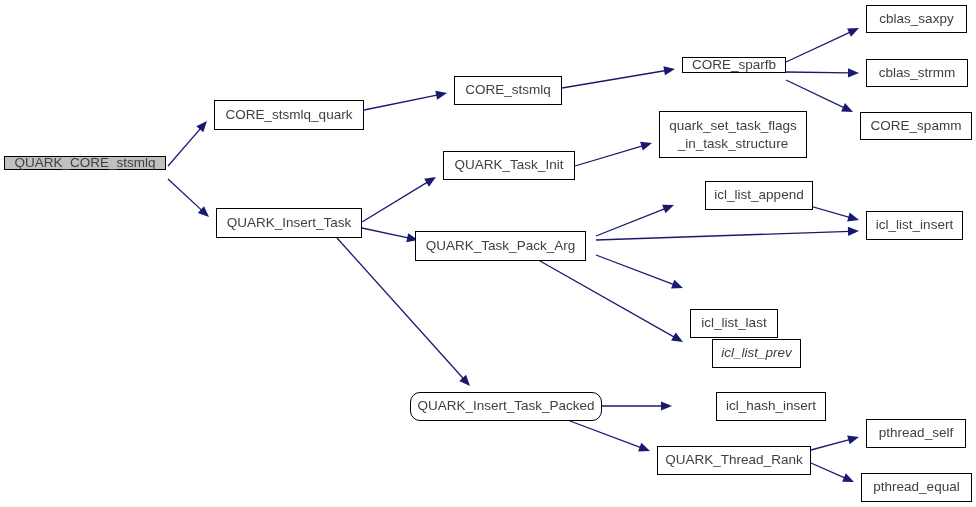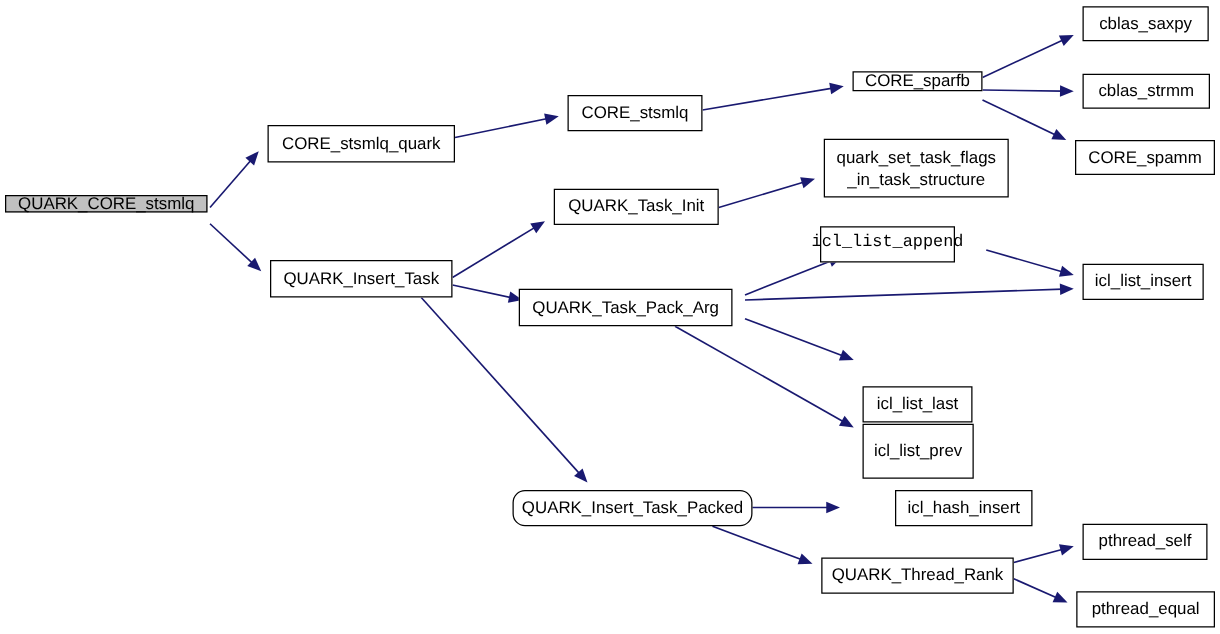--- a/index.html
+++ b/index.html
@@ -24,21 +24,21 @@
     top: 0;
     width: 976px;
     height: 507px;
     pointer-events: none;
   }
   .node {
     position: absolute;
     box-sizing: border-box;
     border: 1px solid #000000;
     background: #ffffff;
-    color: #000000;
+    color: #404040;
     display: flex;
     align-items: center;
     justify-content: center;
     text-align: center;
     font-family: "Liberation Sans", sans-serif;
     font-size: 13.5px;
     line-height: 1.08;
     white-space: pre;
     letter-spacing: 0px;
     z-index: 2;
@@ -142,23 +142,23 @@
       <div class="node highlight" style="left: 4px; top: 156px; width: 162px; height: 14px;"><span>QUARK_CORE_stsmlq</span></div>
       <div class="node" style="left: 214px; top: 100px; width: 150px; height: 30px;"><span>CORE_stsmlq_quark</span></div>
       <div class="node" style="left: 216px; top: 208px; width: 146px; height: 30px;"><span>QUARK_Insert_Task</span></div>
       <div class="node" style="left: 454px; top: 76px; width: 108px; height: 29px;"><span>CORE_stsmlq</span></div>
       <div class="node" style="left: 443px; top: 151px; width: 132px; height: 29px;"><span>QUARK_Task_Init</span></div>
       <div class="node" style="left: 415px; top: 231px; width: 171px; height: 30px;"><span>QUARK_Task_Pack_Arg</span></div>
       <div class="node" style="left: 410px; top: 392px; width: 192px; height: 29px; border-radius: 10px;"><span>QUARK_Insert_Task_Packed</span></div>
       <div class="node" style="left: 682px; top: 57px; width: 104px; height: 16px;"><span>CORE_sparfb</span></div>
       <div class="node two-line" style="left: 659px; top: 111px; width: 148px; height: 47px;"><span>quark_set_task_flags
 _in_task_structure</span></div>
-      <div class="node" style="left: 656px; top: 181px; width: 108px; height: 29px; font-family: Liberation Mono, monospace;"><span>icl_list_append</span></div>
+      <div class="node" style="left: 705px; top: 181px; width: 108px; height: 29px;"><span>icl_list_append</span></div>
       <div class="node" style="left: 690px; top: 285px; width: 88px; height: 29px; margin-top: 24px;"><span>icl_list_last</span></div>
-      <div class="node" style="left: 690px; top: 339px; width: 89px; height: 44px;"><span>icl_list_prev</span></div>
+      <div class="node" style="left: 712px; top: 339px; width: 89px; height: 29px; font-style: italic;"><span>icl_list_prev</span></div>
       <div class="node" style="left: 716px; top: 392px; width: 110px; height: 29px;"><span>icl_hash_insert</span></div>
       <div class="node" style="left: 657px; top: 446px; width: 154px; height: 29px;"><span>QUARK_Thread_Rank</span></div>
       <div class="node" style="left: 866px; top: 5px; width: 101px; height: 28px;"><span>cblas_saxpy</span></div>
       <div class="node" style="left: 866px; top: 59px; width: 102px; height: 28px;"><span>cblas_strmm</span></div>
       <div class="node" style="left: 860px; top: 112px; width: 112px; height: 28px;"><span>CORE_spamm</span></div>
       <div class="node" style="left: 866px; top: 211px; width: 97px; height: 29px;"><span>icl_list_insert</span></div>
       <div class="node" style="left: 866px; top: 419px; width: 100px; height: 29px; align-items: center;"><span>pthread_self</span></div>
       <div class="node" style="left: 861px; top: 473px; width: 111px; height: 29px;"><span>pthread_equal</span></div>
     </div>
 </div>

